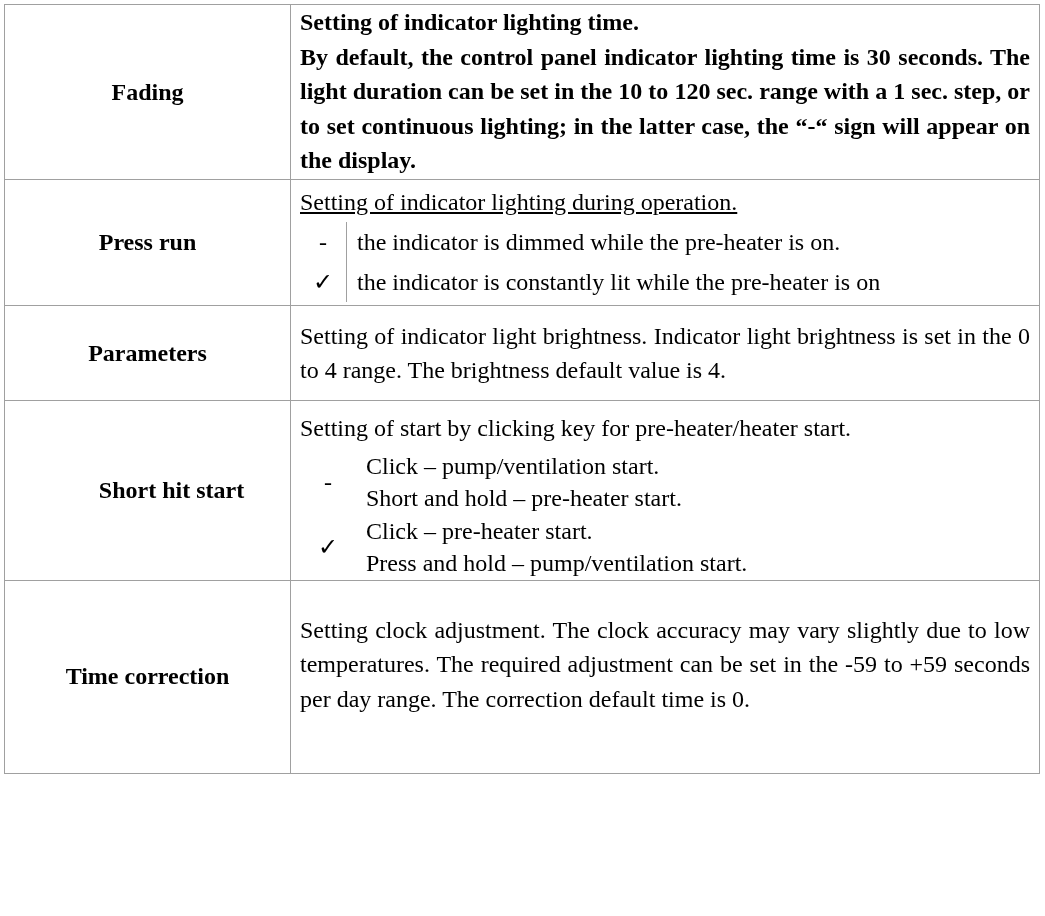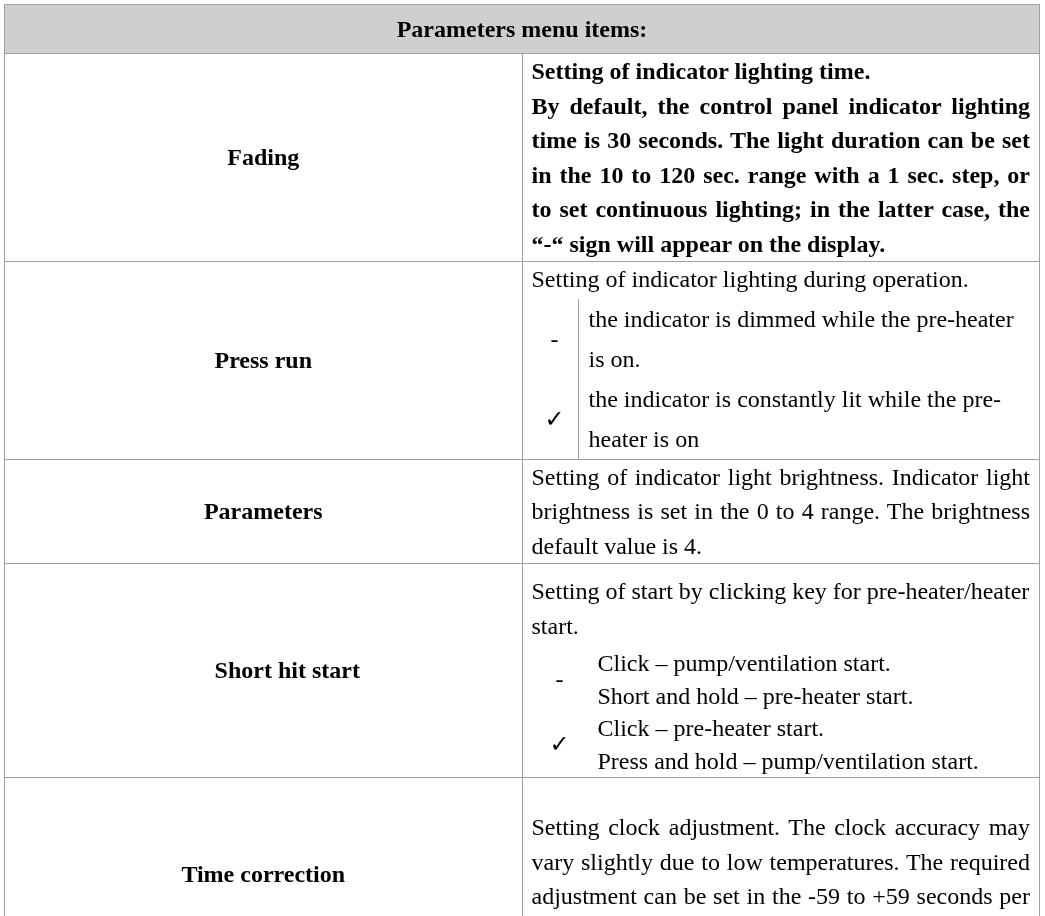--- a/index.html
+++ b/index.html
@@ -90,36 +90,33 @@
       width: 56px;
       text-align: center;
       padding-right: 10px;
     }
   </style>
 </head>
 <body>
 
 <table class="tbl">
   <tbody>
-      <tr>
-    <th colspan="2" class="hdr">Parameters menu items:</th>
-  </tr>
 
   <tr class="row-fading">
     <td class="name">Fading</td>
     <td class="desc just">
       <div>Setting of indicator lighting time.</div>
       <div>By default, the control panel indicator lighting time is 30 seconds. The light duration can be set in the 10 to 120 sec. range with a 1 sec. step, or to set continuous lighting; in the latter case, the “-“ sign will appear on the display.</div>
     </td>
   </tr>
 
   <tr class="row-run">
     <td class="name">Press run</td>
     <td class="desc">
-      <div style="">Setting of indicator lighting during operation.</div>
+      <div style="margin-top:5px;text-decoration:underline;">Setting of indicator lighting during operation.</div>
       <table class="opts">
         <tbody>
               <tr>
           <td class="sym">-</td>
           <td class="txt">the indicator is dimmed while the pre-heater is on.</td>
         </tr>
         <tr>
           <td class="sym">✓</td>
           <td class="txt">the indicator is constantly lit while the pre-heater is on</td>
         </tr>

